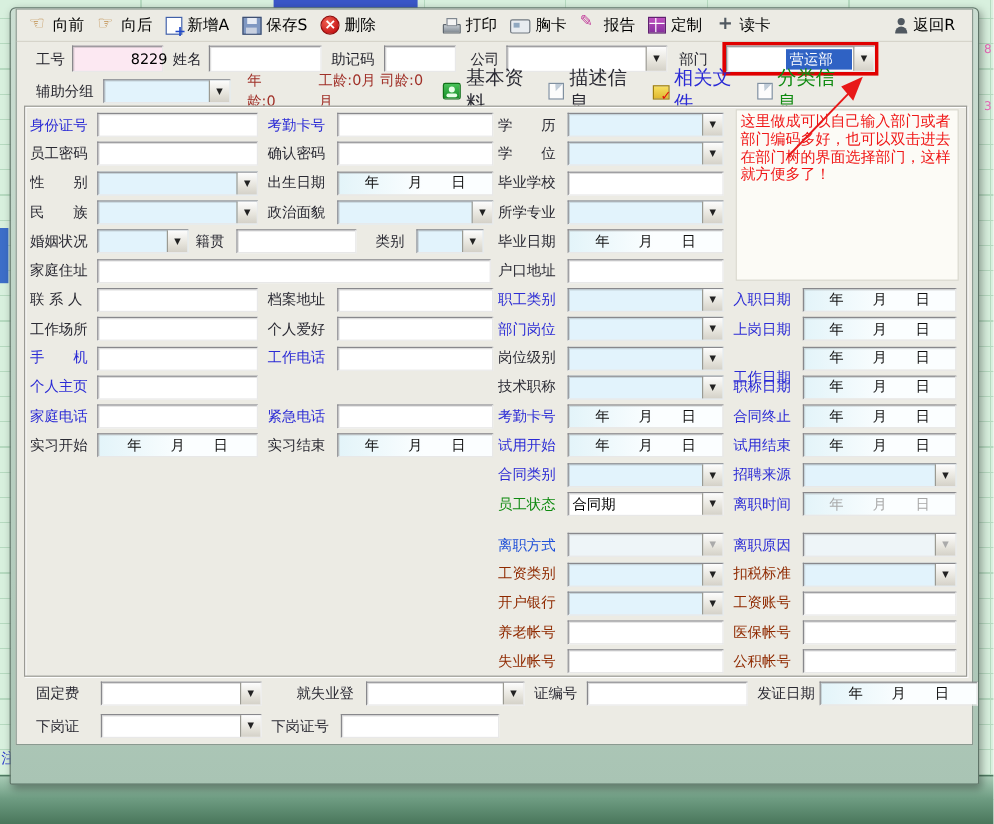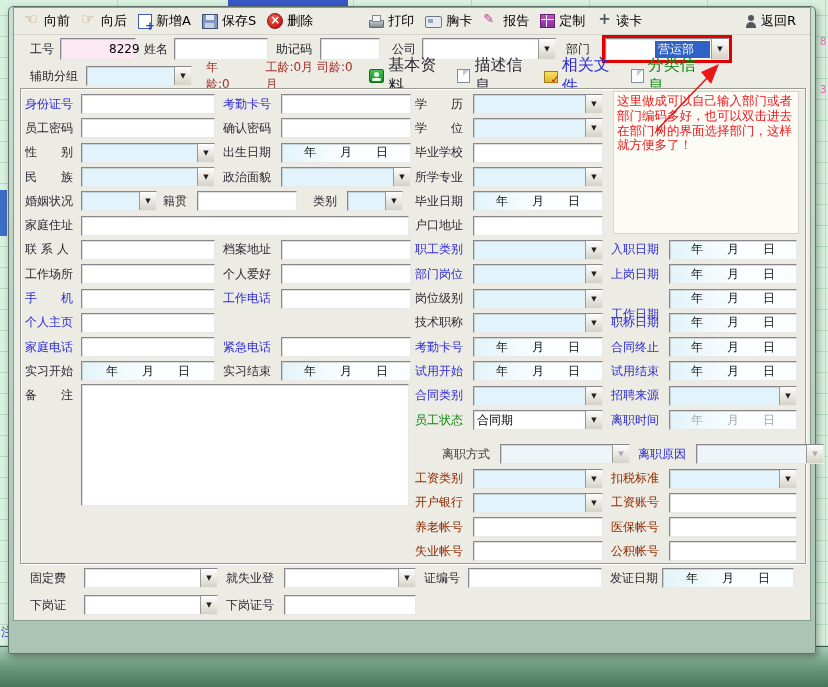--- a/index.html
+++ b/index.html
@@ -87,21 +87,21 @@
   .cbtn{flex:0 0 16px;height:100%;margin-left:auto;display:flex;align-items:center;justify-content:center;
        font-size:7px;color:#222;border-left:1px solid #9B9A92;
        background:linear-gradient(#FDFDFD,#E6E4DC 60%,#D4D1C8);cursor:pointer;}
   .combo.lite{background:#E2F3FC;}
   .combo.dis{background:#EEF5F8;}
   .cbtn.dis{color:#AAA;}
   .date{background:linear-gradient(90deg,#E3F4F9,#FBFEFF 55%);justify-content:center;letter-spacing:6px;padding-left:6px;color:#111;}
   .date.dis{color:#A8A8A8;}
   .area{height:auto;background:#fff;}
   .lab-dark{color:#2A2A33;} .lab-blue{color:#2B2BD5;} .lab-maroon{color:#8F2A00;}
-  .lab-green{color:#0F8A10;} .lab-gray{color:#404040;margin-left:27px;}
+  .lab-green{color:#0F8A10;} .lab-gray{color:#1d4ed8;}
   .age-text{color:#A03028;margin-left:14px;}
   .tenure-text{color:#A03028;margin-left:26px;}
   .red-box{border:3px solid #E00000;margin-left:6px;flex:0 0 auto;}
   .tabs{margin-left:auto;margin-right:104px;display:flex;align-items:center;}
   .tab{display:inline-flex;align-items:center;font-size:16px;margin-left:11px;cursor:pointer;}
   
   .panel{position:absolute;left:6px;top:80px;width:784px;height:474px;background:#ECEBE4;
       border:1px solid #9A9A94;box-shadow:inset 1px 1px 0 #fff,1px 1px 0 #fff;}
   #form-left{position:absolute;left:4px;top:3px;width:388px;}
   #form-right{position:absolute;left:394px;top:3px;width:388px;}
@@ -328,24 +328,20 @@
             <span class="flab lab-blue" style="width: 58px;">紧急电话</span>
             <div class="fld txt" style="width: 130px;"></div>
           </div>
           <div class="frow">
             <span class="flab lab-dark" style="width: 56px;">实习开始</span>
             <div class="fld date" style="width: 134px;">年　月　日</div>
             <span class="fgap" style="width: 8px;"></span>
             <span class="flab lab-dark" style="width: 58px;">实习结束</span>
             <div class="fld date" style="width: 130px;">年　月　日</div>
           </div>
-          <div class="frow top" style="height: 128px;">
-            <span class="flab lab-dark" style="width: 56px;">备　　注</span>
-            <div class="fld area" style="height: 122px; width: 328px;"></div>
-          </div>
         </div>
       <div id="form-right">
           <div class="frow">
             <span class="flab lab-dark" style="width: 58px;">学　　历</span>
             <div class="fld combo lite" style="width: 130px;">
               <span class="cval"></span>
               <span class="cbtn">▼</span>
             </div>
           </div>
           <div class="frow">
@@ -512,21 +508,21 @@
     </svg>
 
     <div id="bottom1">
         <div class="frow">
           <span class="flab lab-dark" style="width: 54px;">固定费</span>
           <div class="fld combo" style="width: 134px;">
             <span class="cval"></span>
             <span class="cbtn">▼</span>
           </div>
           <span class="fgap" style="width: 8px;"></span>
-          <span class="flab lab-dark" style="width: 58px;">就失业登</span>
+          <span class="flab lab-dark" style="width: 58px; margin-left: 21px;">就失业登</span>
           <div class="fld combo" style="width: 132px;">
             <span class="cval"></span>
             <span class="cbtn">▼</span>
           </div>
           <span class="fgap" style="width: 8px;"></span>
           <span class="flab lab-dark" style="width: 44px;">证编号</span>
           <div class="fld txt" style="width: 134px;"></div>
           <span class="fgap" style="width: 8px;"></span>
           <span class="flab lab-dark" style="width: 52px;">发证日期</span>
           <div class="fld date" style="width: 132px;">年　月　日</div>

